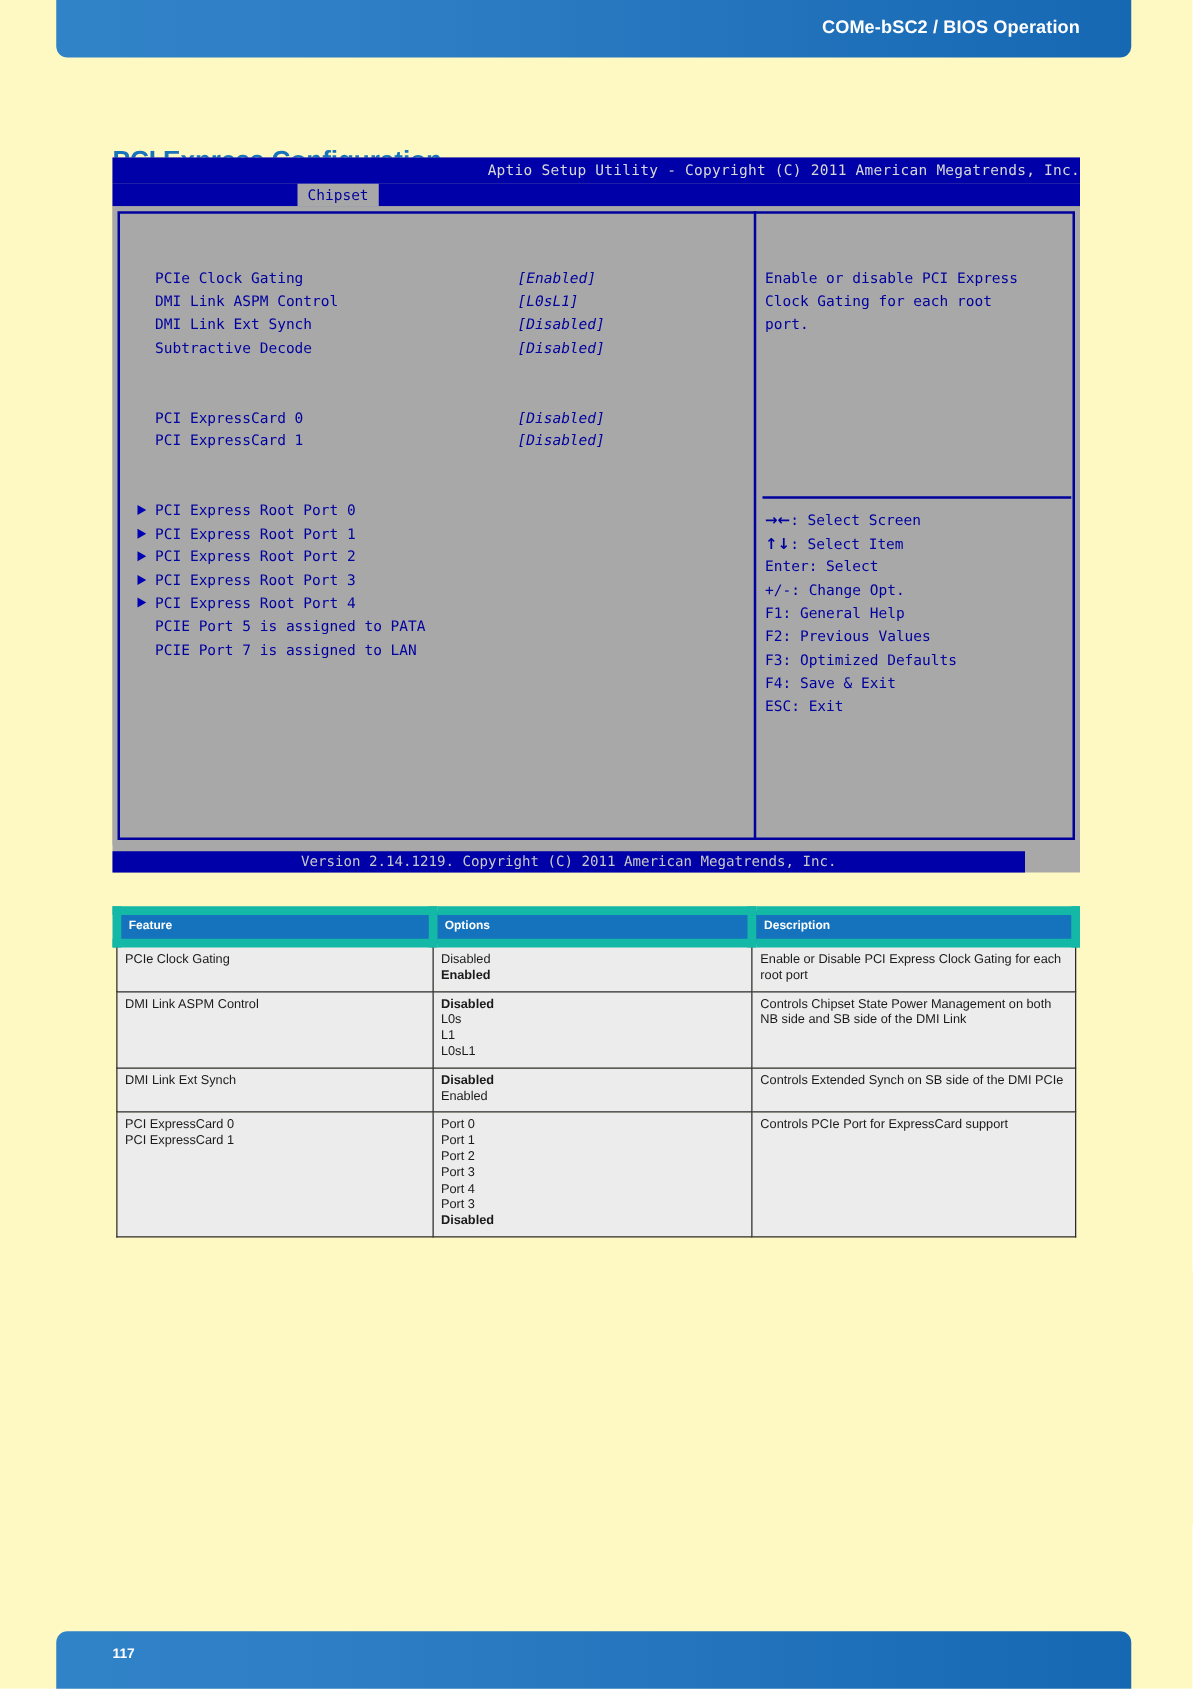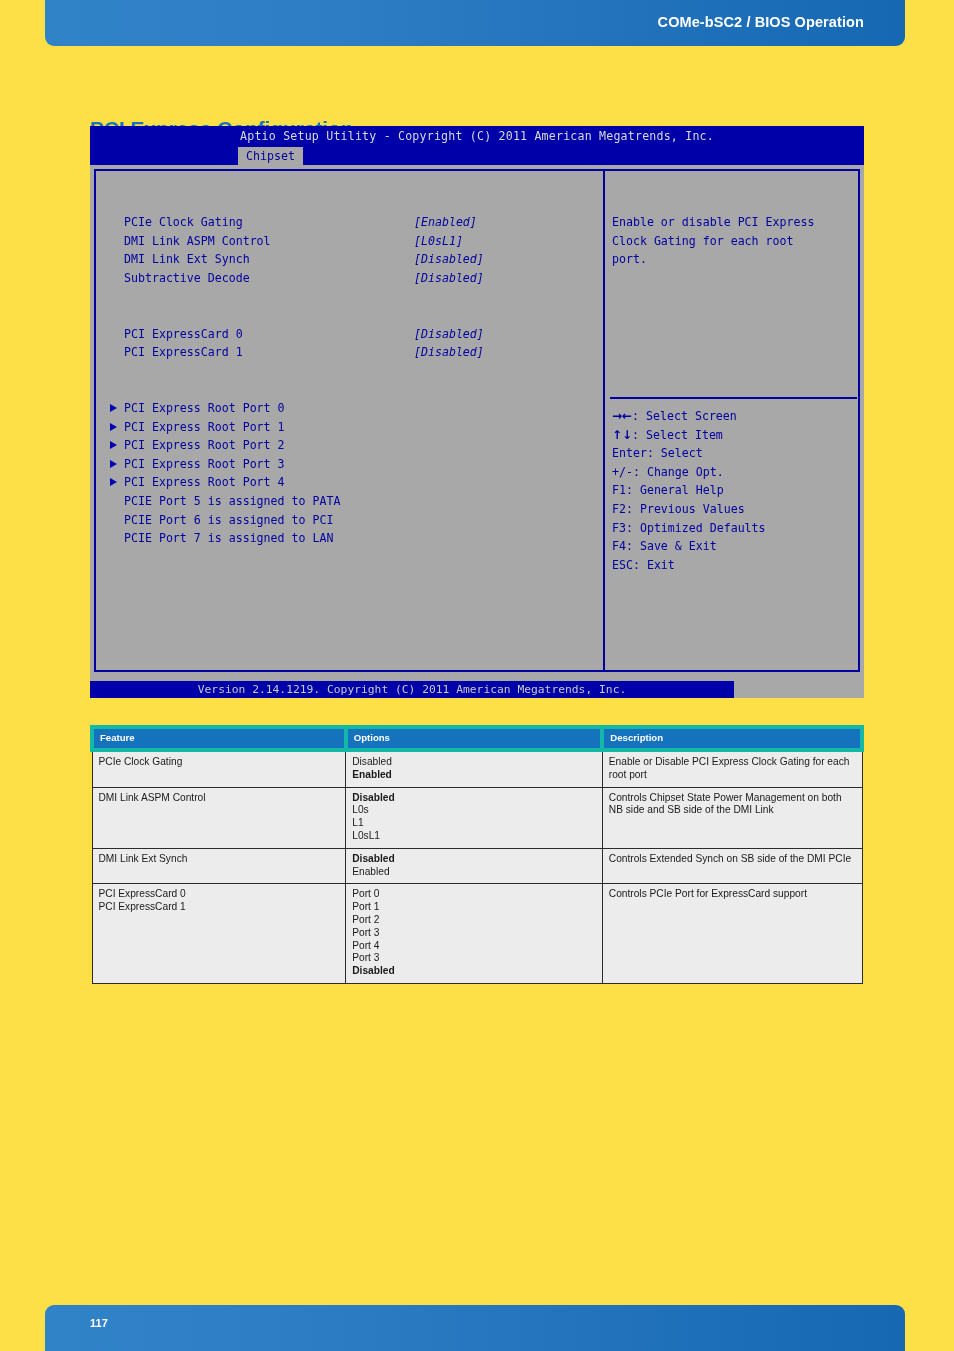--- a/index.html
+++ b/index.html
@@ -3,21 +3,21 @@
 <meta charset="utf-8">
 <style>
   * { box-sizing: border-box; }
   html, body {
     margin: 0; padding: 0;
     width: 954px; height: 1351px;
     background: #ffffff;
     font-family: "Liberation Sans", sans-serif;
     overflow: hidden;
   }
-  .page { position: relative; width: 954px; height: 1351px; background:#fde047; }
+  .page { position: relative; width: 954px; height: 1351px; background:#fef9c3; }
 
   
   .topbar {
     position: absolute; left: 45px; top: -2px; width: 860px; height: 48px;
     background: linear-gradient(to right, #3183c8 0%, #2d7dc4 35%, #1668b3 100%);
     border-bottom-left-radius: 9px;
     border-bottom-right-radius: 9px;
     display: flex; align-items: center; justify-content: flex-end;
   }
   .topbar-title {
@@ -36,21 +36,21 @@
     position: absolute; left: 90px; top: 126px; width: 774px; height: 572px;
     background: #a8a8a8;
     font-family: "DejaVu Sans Mono", monospace;
     font-size: 11.6px;
     line-height: 18.6px;
     color: #00009f;
   }
   .bios-titlebar {
     position: absolute; left:0; top:0; width: 774px; height: 21px;
     background: #0000a8; color:#d8d8d8;
-    text-align: center; line-height: 21px; letter-spacing: 0.2px;
+    text-align: right; line-height: 21px; letter-spacing: 0.2px;
     white-space: nowrap;
   }
   .bios-tabrow {
     position: absolute; left:0; top:21px; width:774px; height:18px;
     background: #0000a8;
   }
   .bios-tab {
     position: absolute; left: 148px; top: 0px; height: 18px;
     padding: 0 8px;
     background: #a8a8a8; color: #00009f;
@@ -93,38 +93,38 @@
     position: absolute; left: 520px; top: 232px; width: 247px; height: 2px;
     background: #00009f;
   }
   .bios-keys {
     position: absolute; left: 522px; top: 242px; width: 240px;
   }
   .key-line { white-space: nowrap; height: 18.6px; }
   .arrows { font-family: "DejaVu Sans", sans-serif; font-weight:700; font-size:12px; }
 
   .bios-footer {
-    position: absolute; left: 0; top: 555px; width: 644px; height: 17px;
+    position: absolute; left: 0; top: 555px; width: 730px; height: 17px;
     background: #0000a8; color: #c8c8c8;
     text-align: center; line-height: 17px; white-space: nowrap;
     font-size: 11.3px;
   }
 
   
   .spec-table {
     position: absolute; left: 90px; top: 725px; width: 774px;
     border-collapse: collapse;
     font-size: 10.2px;
     color: #1a1a1a;
   }
   .spec-table th {
     background: #1573bd; color: #ffffff;
     font-size: 9.6px; font-weight: 700;
     text-align: left; padding: 3px 6px 4px 6px;
-    border: 4px solid #14b8a6;
+    border: 7px solid #14b8a6;
     line-height: 12px;
   }
   .spec-table td {
     background: #ececec;
     border: 1px solid #2b2b2b;
     vertical-align: top;
     padding: 4px 6px 5px 6px;
     line-height: 12.8px;
   }
   .col-feature { width: 255px; }
@@ -220,23 +220,20 @@
           <span class="row-arrow"></span>
           <span class="row-label">PCI Express Root Port 3</span>
         </div>
         <div class="bios-row">
           <span class="row-arrow"></span>
           <span class="row-label">PCI Express Root Port 4</span>
         </div>
 
         <div class="bios-row">
           <span class="row-label noarrow">PCIE Port 5 is assigned to PATA</span>
-        </div>
-        <div class="bios-row">
-          <span class="row-label noarrow">PCIE Port 6 is assigned to PCI</span>
         </div>
         <div class="bios-row">
           <span class="row-label noarrow">PCIE Port 7 is assigned to LAN</span>
         </div>
       </div>
 
       <div class="bios-right">
         <div class="help-line">Enable or disable PCI Express</div>
         <div class="help-line">Clock Gating for each root</div>
         <div class="help-line">port.</div>

